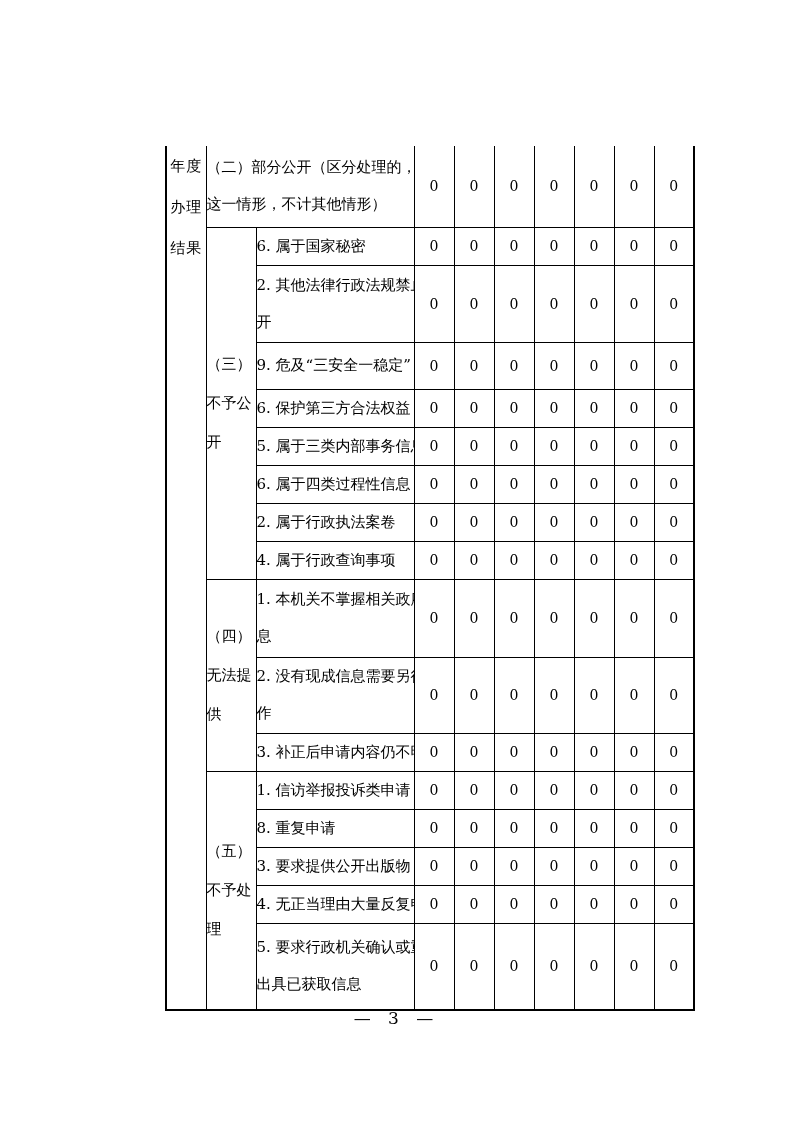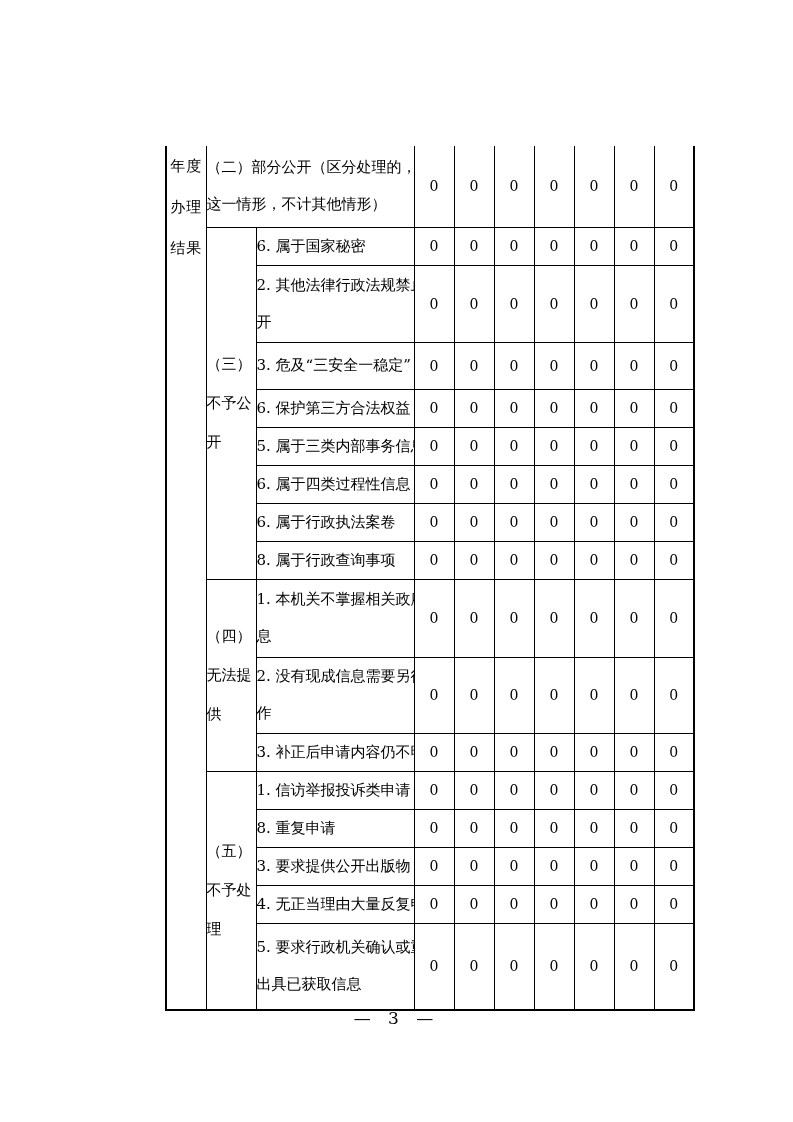--- a/index.html
+++ b/index.html
@@ -133,21 +133,21 @@
         <td class="v">0</td>
         <td class="v">0</td>
         <td class="v">0</td>
         <td class="v">0</td>
         <td class="v">0</td>
         <td class="v">0</td>
       </tr>
 
       <tr style="height:47px">
         <td class="item">
-          <div>3. 危及“三安全一稳定”</div>
+          <div>9. 危及“三安全一稳定”</div>
         </td>
         <td class="v">0</td>
         <td class="v">0</td>
         <td class="v">0</td>
         <td class="v">0</td>
         <td class="v">0</td>
         <td class="v">0</td>
         <td class="v">0</td>
       </tr>
 
@@ -185,34 +185,34 @@
         <td class="v">0</td>
         <td class="v">0</td>
         <td class="v">0</td>
         <td class="v">0</td>
         <td class="v">0</td>
         <td class="v">0</td>
       </tr>
 
       <tr style="height:37px">
         <td class="item">
-          <div>6. 属于行政执法案卷</div>
+          <div>2. 属于行政执法案卷</div>
         </td>
         <td class="v">0</td>
         <td class="v">0</td>
         <td class="v">0</td>
         <td class="v">0</td>
         <td class="v">0</td>
         <td class="v">0</td>
         <td class="v">0</td>
       </tr>
 
       <tr style="height:36px">
         <td class="item">
-          <div>8. 属于行政查询事项</div>
+          <div>4. 属于行政查询事项</div>
         </td>
         <td class="v">0</td>
         <td class="v">0</td>
         <td class="v">0</td>
         <td class="v">0</td>
         <td class="v">0</td>
         <td class="v">0</td>
         <td class="v">0</td>
       </tr>
 

